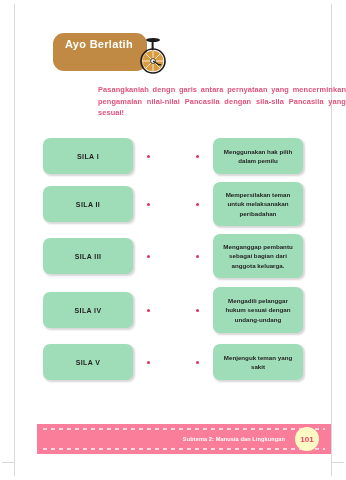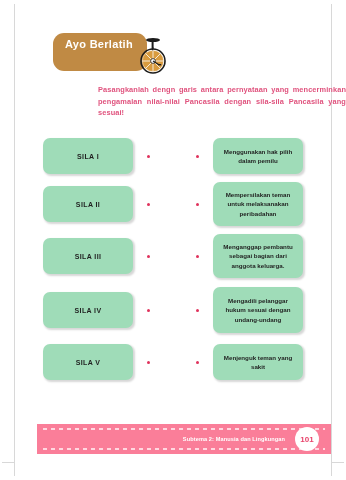--- a/index.html
+++ b/index.html
@@ -160,21 +160,21 @@
     letter-spacing: 0.1px;
   }
   .page-badge {
     position: absolute;
     right: 12px;
     top: 50%;
     transform: translateY(-50%);
     width: 24px;
     height: 24px;
     border-radius: 50%;
-    background: #ffffff;
+    background: #fef9c3;
     color: #e8436b;
     font-size: 8px;
     font-weight: bold;
     display: flex;
     align-items: center;
     justify-content: center;
   }
 </style>
 </head>
 <body>

